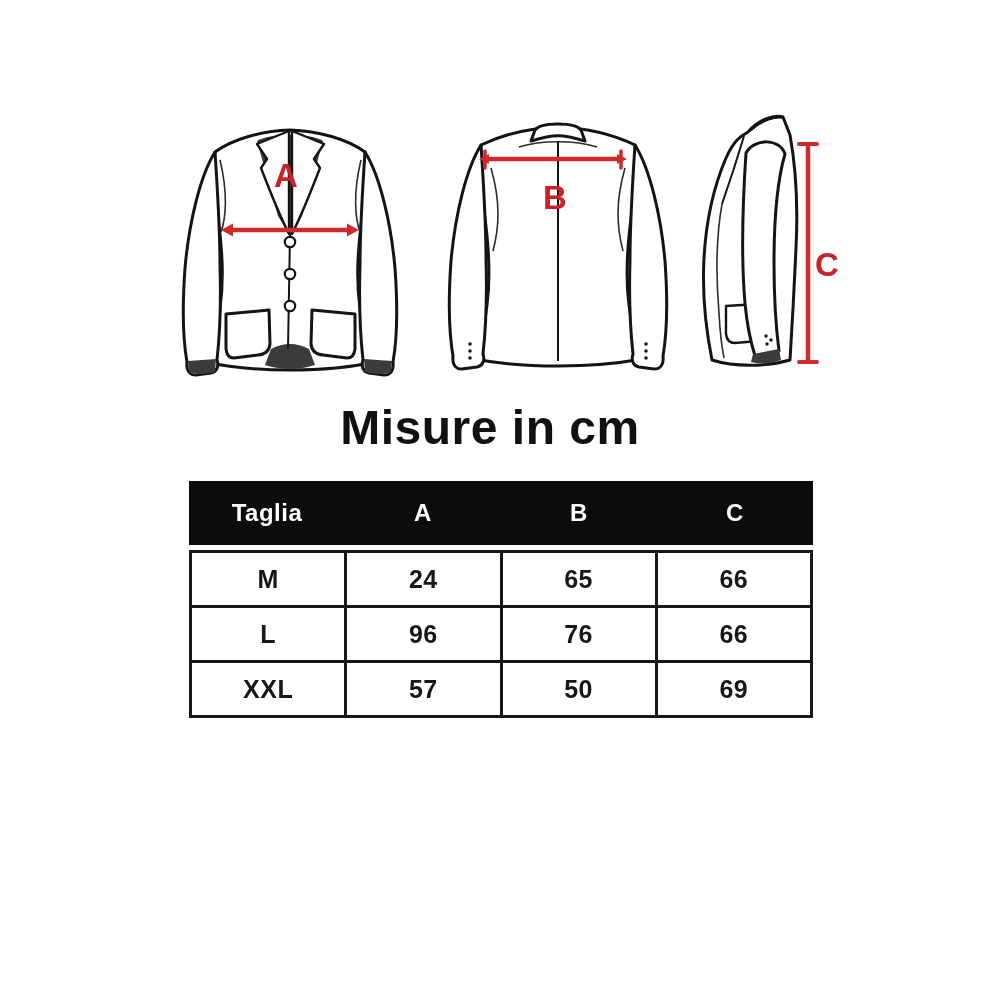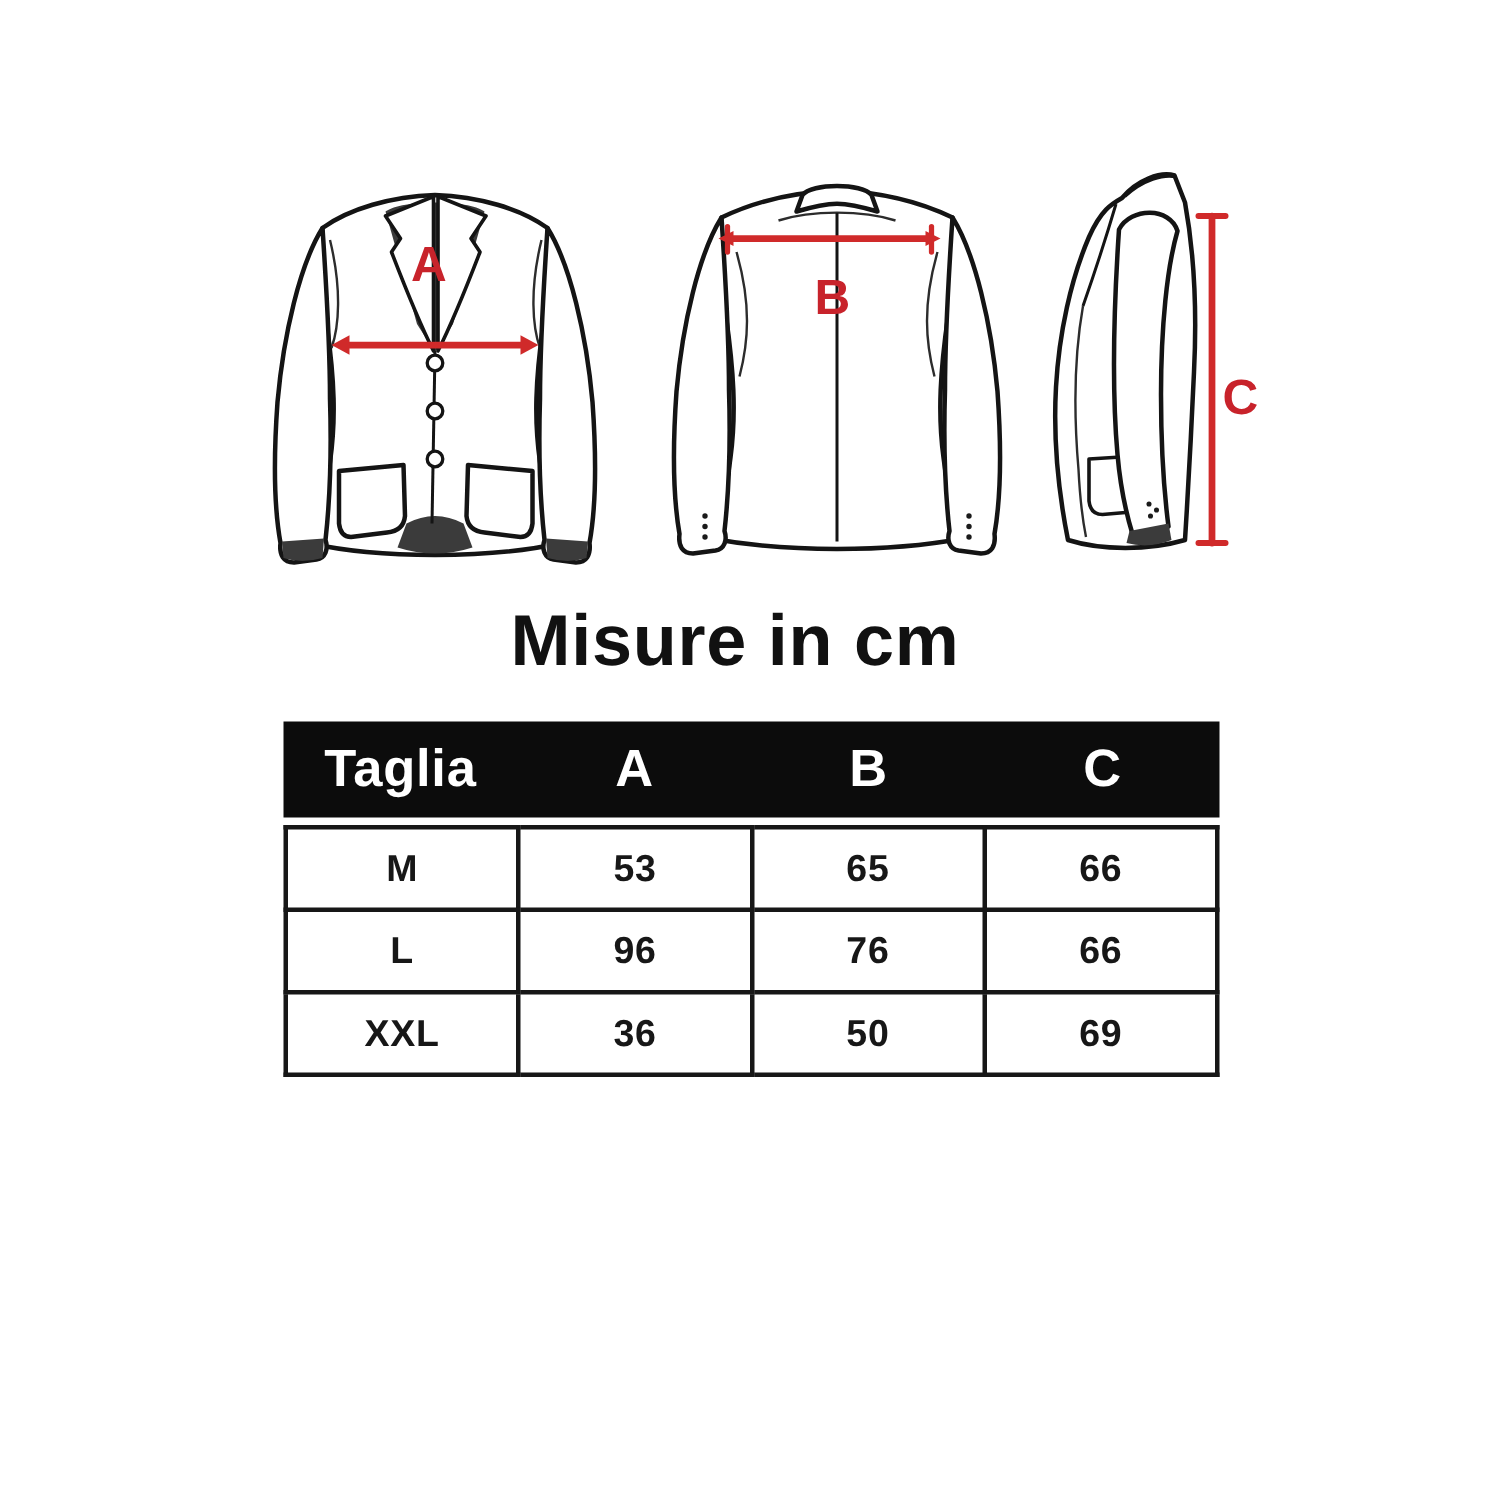--- a/index.html
+++ b/index.html
@@ -19,21 +19,21 @@
     text-align:center; font-size:48px; font-weight:800;
     color:#111111; letter-spacing:0.5px;
   }
 
   .size-table-wrap { position:absolute; left:189px; top:481px; width:624px; }
   .table-header {
     display:flex; height:64px; background:#0c0c0c; align-items:center;
   }
   .table-header .hcell {
     width:25%; text-align:center; color:#ffffff;
-    font-size:35px; font-weight:800; letter-spacing:0.5px;
+    font-size:24px; font-weight:800; letter-spacing:0.5px;
   }
   table.size-table {
     width:624px; border-collapse:collapse; margin-top:5px;
     table-layout:fixed;
   }
   table.size-table td {
     border:3px solid #171717; height:55px; text-align:center;
     vertical-align:middle; font-size:25px; font-weight:800; color:#171717;
     background:#ffffff; letter-spacing:0.5px;
   }
@@ -175,33 +175,33 @@
     <div class="table-header">
       <div class="hcell">Taglia</div>
       <div class="hcell">A</div>
       <div class="hcell">B</div>
       <div class="hcell">C</div>
     </div>
     <table class="size-table">
       <tbody>
         <tr>
           <td>M</td>
-          <td>53</td>
+          <td>24</td>
           <td>65</td>
           <td>66</td>
         </tr>
         <tr>
           <td>L</td>
           <td>96</td>
           <td>76</td>
           <td>66</td>
         </tr>
         <tr>
           <td>XXL</td>
-          <td>36</td>
+          <td>57</td>
           <td>50</td>
           <td>69</td>
         </tr>
       </tbody>
     </table>
   </div>
 
 </div>
 
 </body></html>

